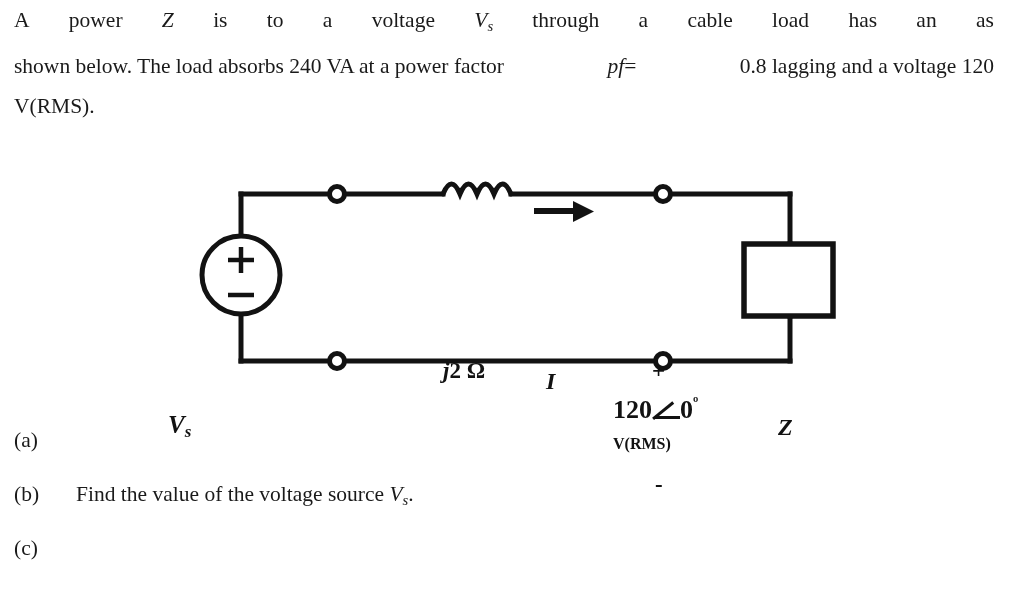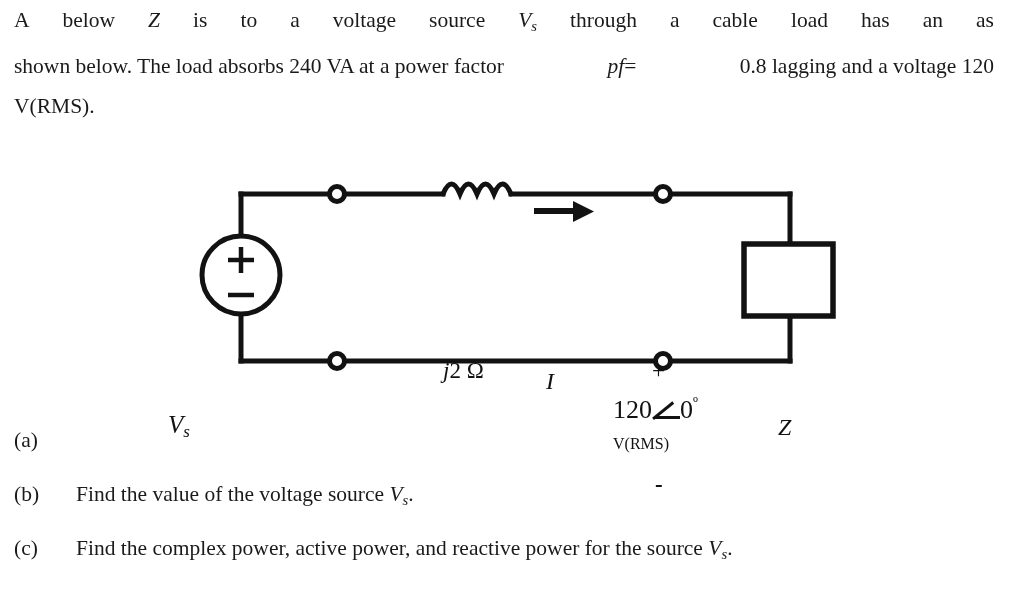--- a/index.html
+++ b/index.html
@@ -58,20 +58,21 @@
     width: 1024px;
     height: 260px;
   }
   #circuit-svg { display: block; }
 
   .dlabel {
     position: absolute;
     font-family: "Liberation Serif", "DejaVu Serif", serif;
     color: #121212;
     white-space: nowrap;
+    font-weight: bold;
   }
   #label-vs      { left: 168px; top: 261px; font-size: 25px; }
   #label-j2      { left: 443px; top: 208px; font-size: 23px; }
   #label-i       { left: 546px; top: 218px; font-size: 24px; font-style: italic; }
   #label-plus    { left: 652px; top: 208px; font-size: 23px; }
   #label-minus   { left: 655px; top: 322px; font-size: 23px; font-weight: 700; }
   #label-vmag    { left: 613px; top: 244px; font-size: 26px; }
   #label-vrms    { left: 613px; top: 285px; font-size: 16px; }
   #label-z       { left: 778px; top: 264px; font-size: 24px; font-style: italic; }
 
@@ -126,27 +127,26 @@
     top: 0;
   }
 </style>
 </head>
 <body>
 
 <div id="problem-statement">
 
   <span class="ln just">
     <span>A</span>
-    <span>below</span>
+    <span>power</span>
     <span class="it">Z</span>
     <span>is</span>
     <span>to</span>
     <span>a</span>
     <span>voltage</span>
-    <span>source</span>
     <span><span class="it">V</span><span class="sub">s</span></span>
     <span>through</span>
     <span>a</span>
     <span>cable</span>
     <span>load</span>
     <span>has</span>
     <span>an</span>
     <span>as</span>
   </span>
 
@@ -232,15 +232,14 @@
     <span class="qtag">(a)</span>
   </div>
 
   <div class="qrow">
     <span class="qtag">(b)</span>
     <span class="qtext"><span>Find the value of the voltage source</span> <span><span class="it">V</span><span class="sub">s</span></span><span>.</span></span>
   </div>
 
   <div class="qrow">
     <span class="qtag">(c)</span>
-    <span class="qtext"><span>Find the complex power, active power, and reactive power for the source</span> <span><span class="it">V</span><span class="sub">s</span></span><span>.</span></span>
   </div>
 </div>
 
 </body></html>

